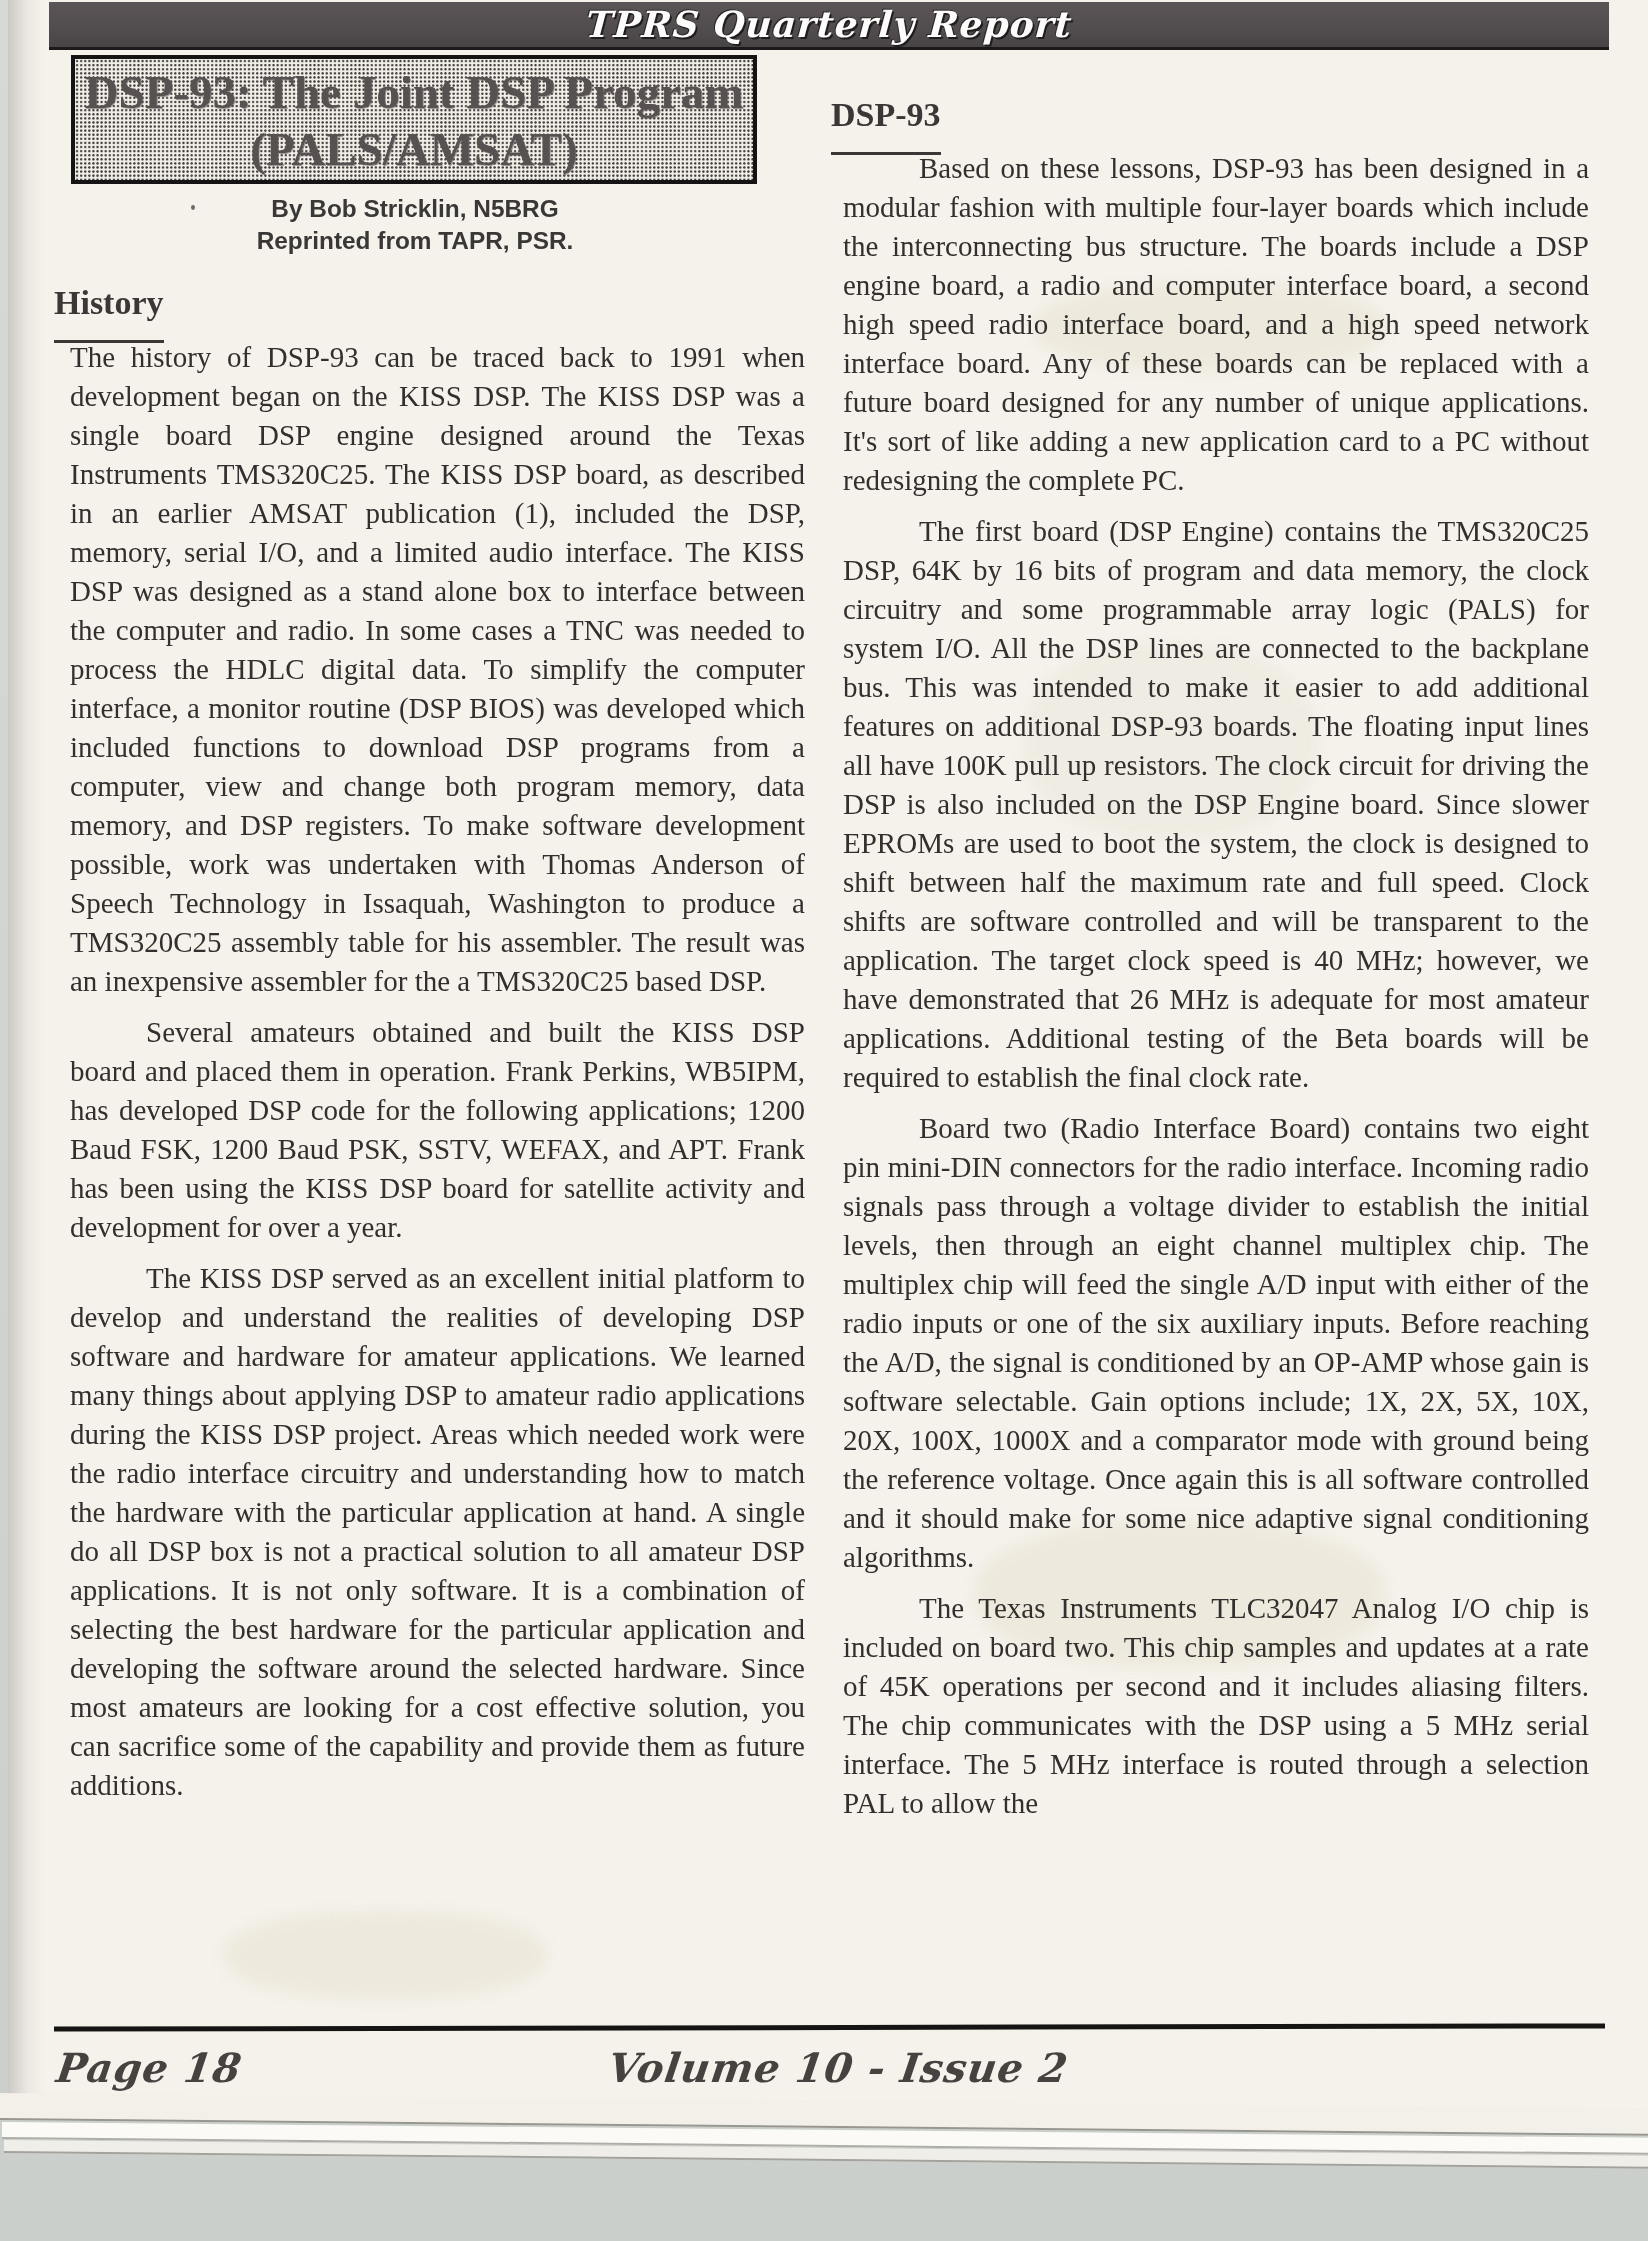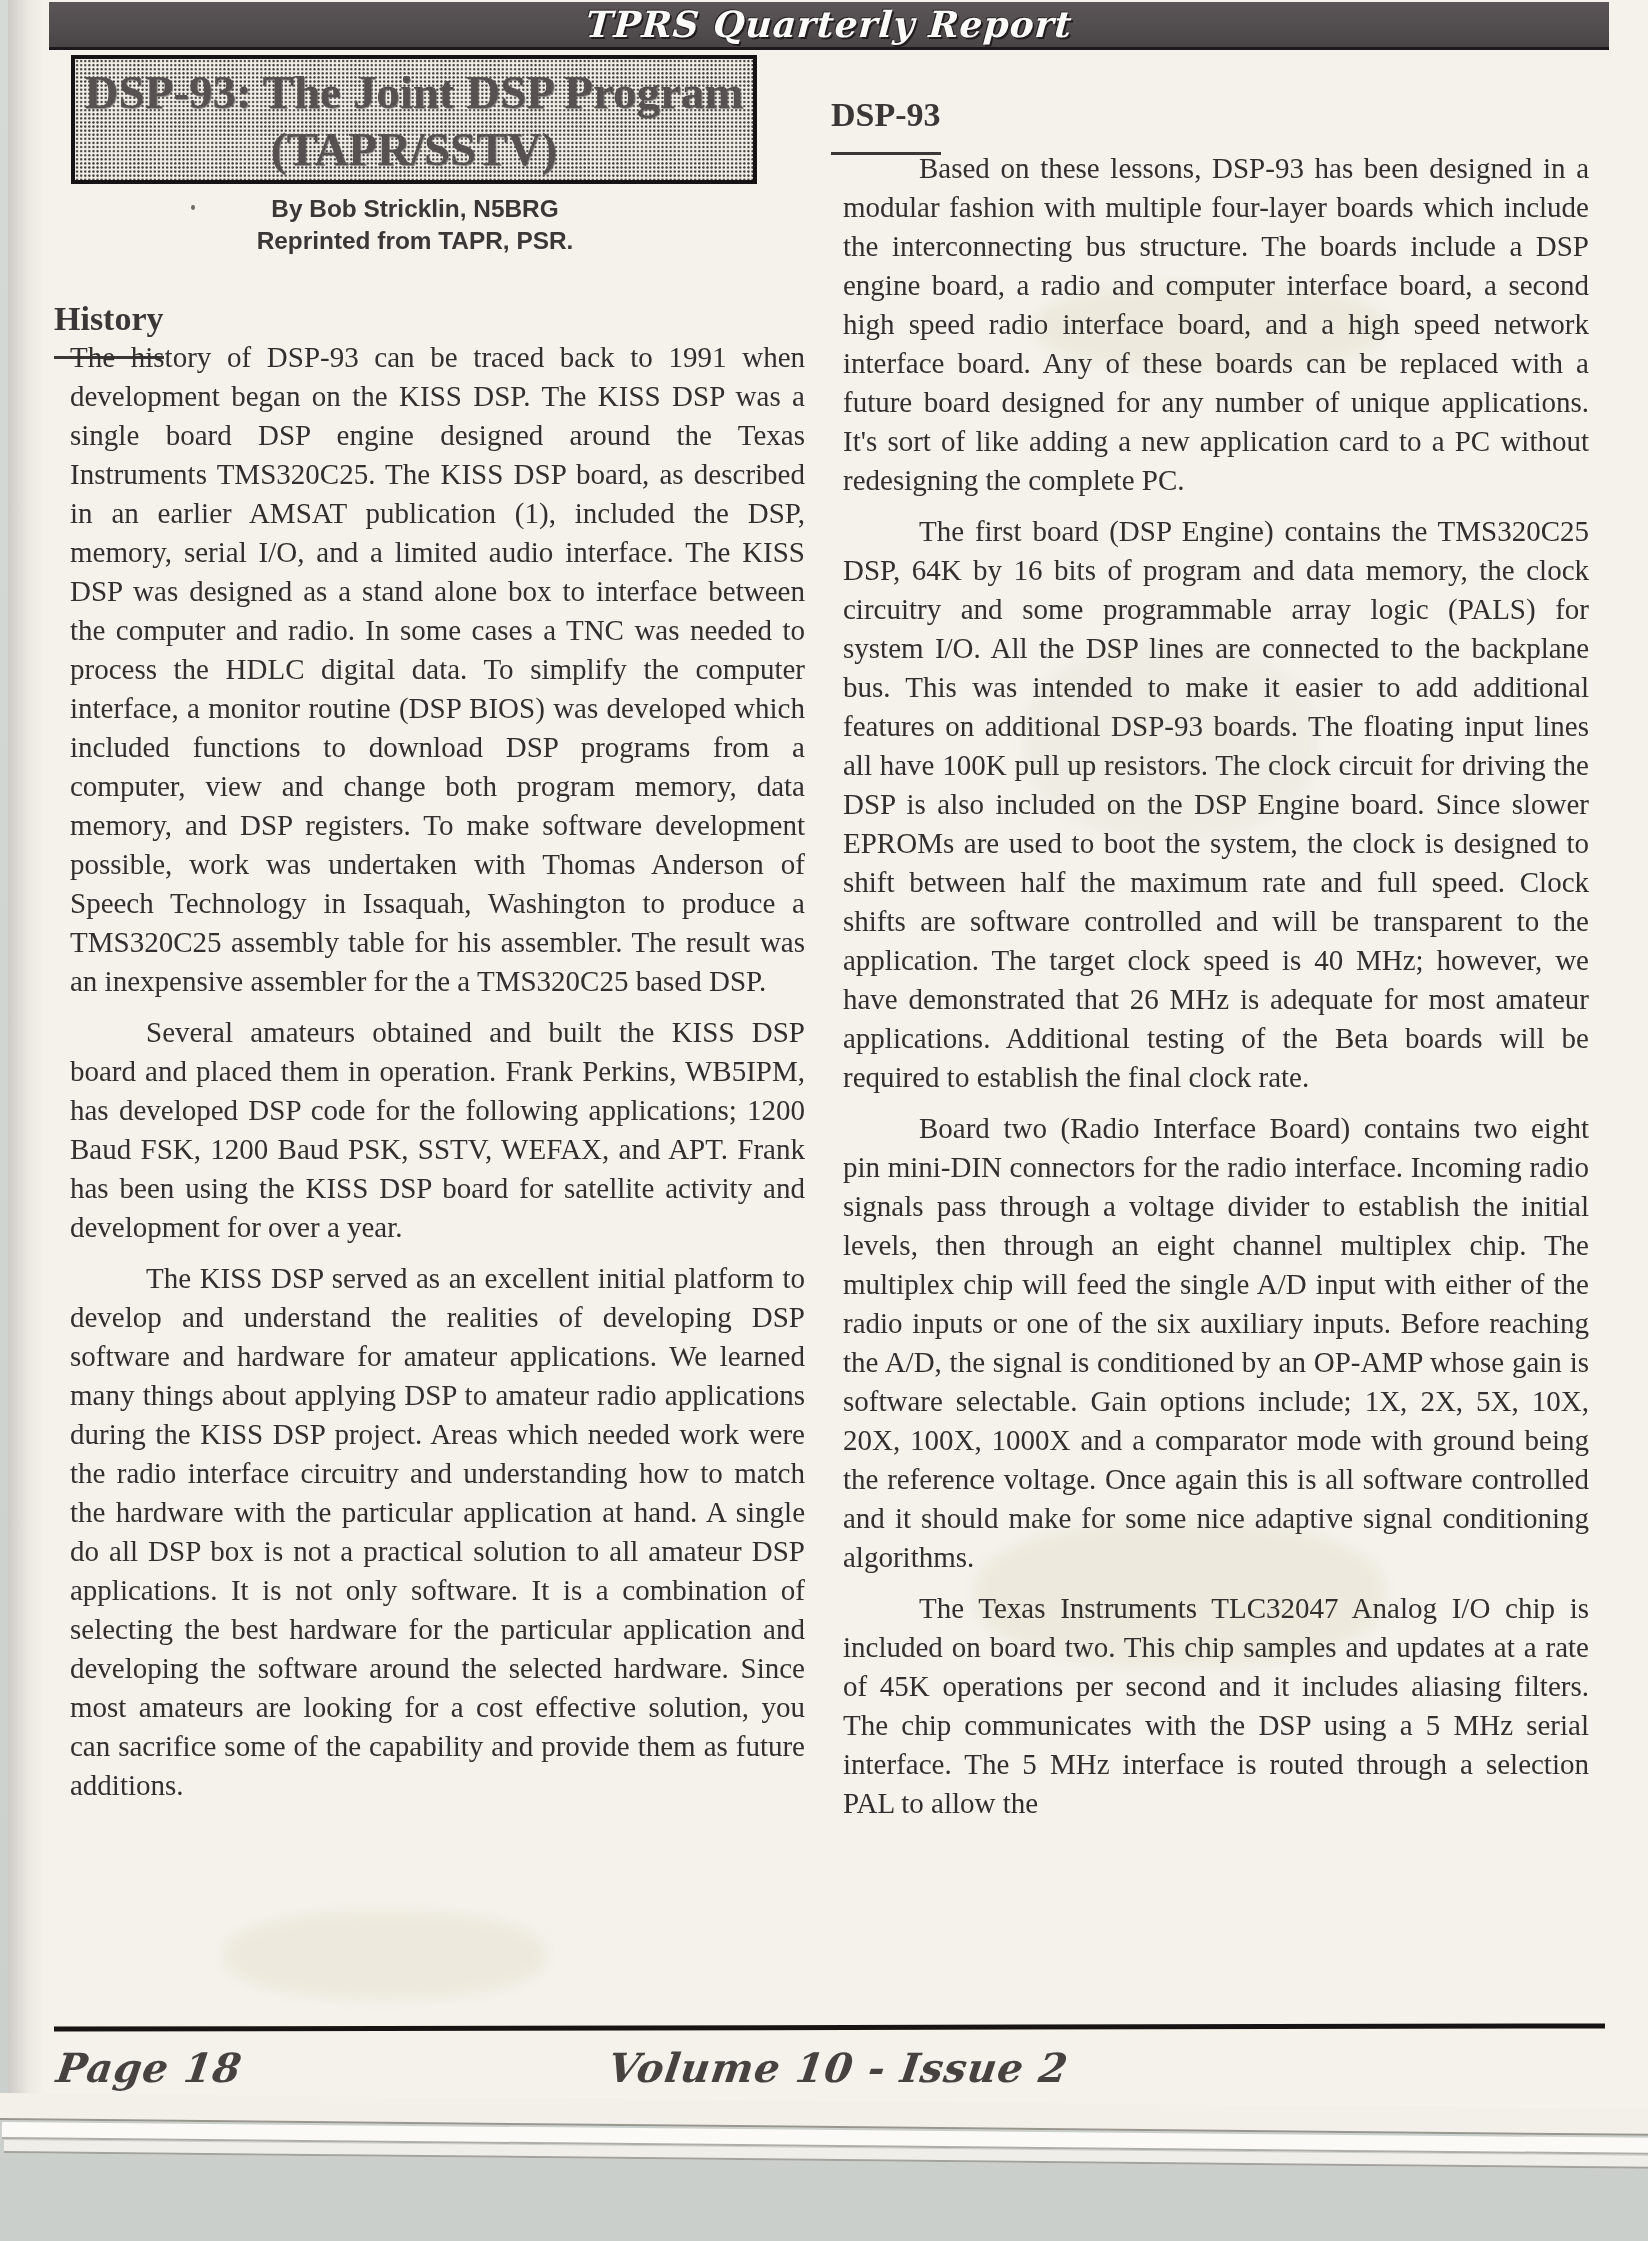--- a/index.html
+++ b/index.html
@@ -71,21 +71,21 @@
   .speck{position:absolute;left:191px;top:205px;width:3.9px;height:4.9px;background:#6f6a68;border-radius:50%;}
 
   
   .col-heading{
     position:absolute;
     font-family:"Liberation Serif", serif;
     font-weight:700;font-size:34px;color:#3b3737;
     border-bottom:3.9px solid #3b3737;
     padding-bottom:18px;
   }
-  .heading-left{left:54px;top:300px;}
+  .heading-left{left:54px;top:284px;}
   .heading-right{left:831px;top:96px;}
 
   
   .body-col{
     position:absolute;
     font-family:"Liberation Serif", serif;
     font-size:29px;line-height:39px;
     color:#332f2e;
     text-align:justify;
   }
@@ -128,21 +128,21 @@
   <div class="ghost g2"></div>
   <div class="ghost g3"></div>
   <div class="ghost g4"></div>
 
   <div class="banner">
     <span class="banner-title">TPRS Quarterly Report</span>
   </div>
 
   <div class="title-box">
     <div class="title-line l1">DSP-93: The Joint DSP Program</div>
-    <div class="title-line">(TAPR/SSTV)</div>
+    <div class="title-line">(PALS/AMSAT)</div>
   </div>
 
   <div class="byline-block">
     <div>By Bob Stricklin, N5BRG</div>
     <div>Reprinted from TAPR, PSR.</div>
   </div>
 
   <div class="speck"></div>
 
   <div class="col-heading heading-left">History</div>

